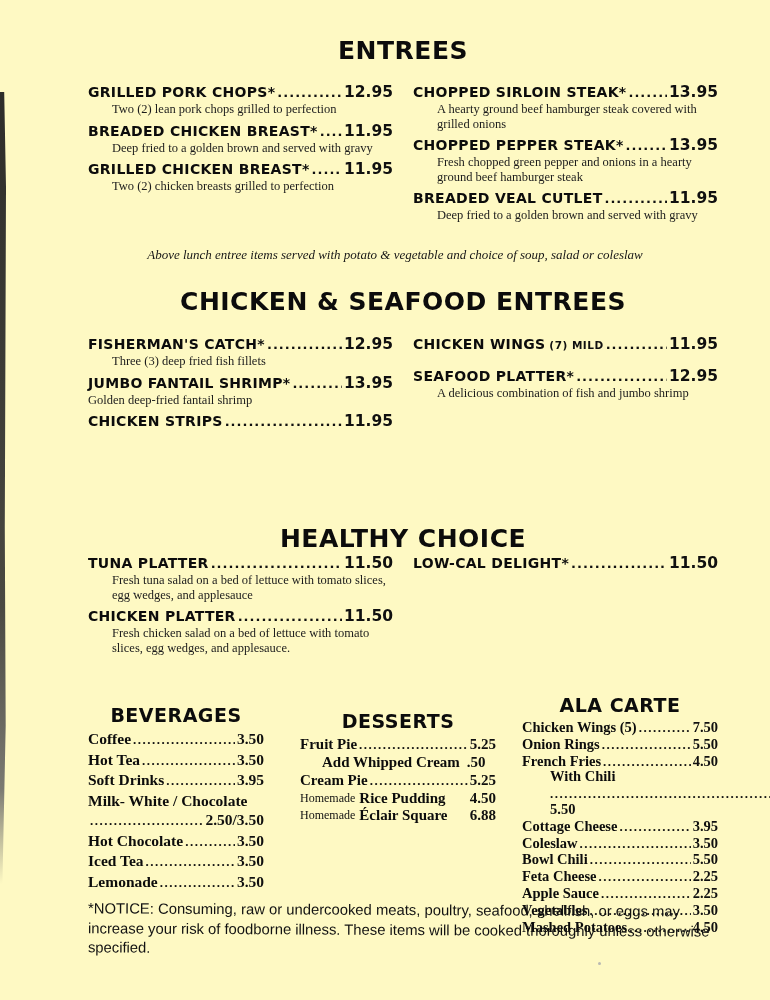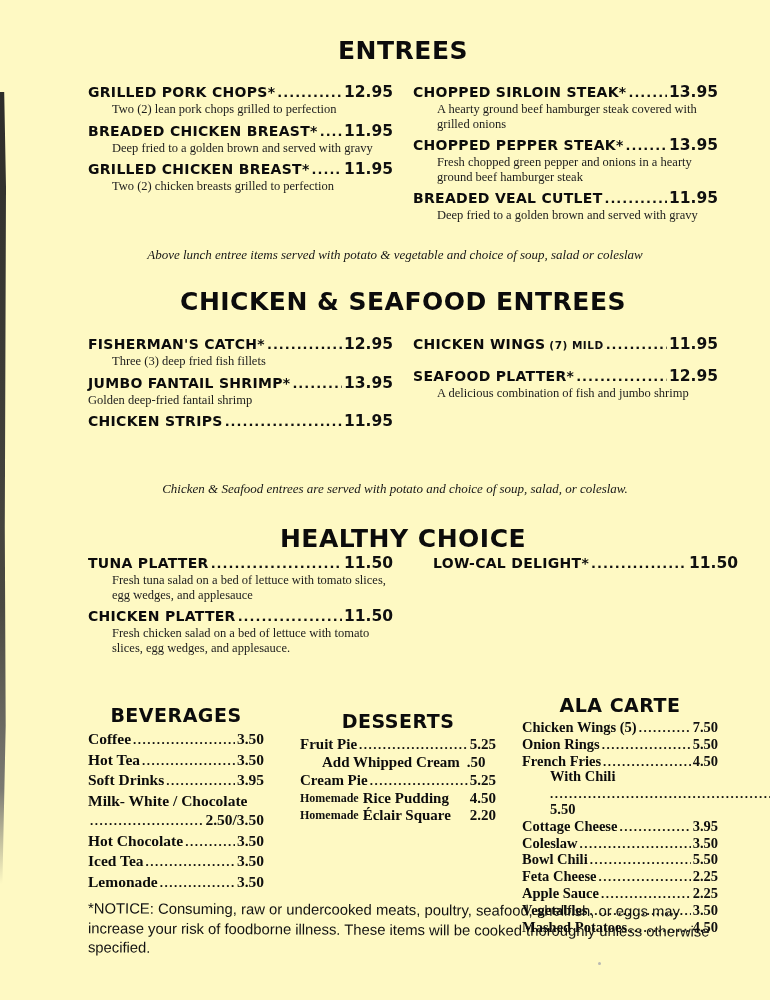--- a/index.html
+++ b/index.html
@@ -24,21 +24,21 @@
     text-align:center;font-size:25px;font-weight:bold;letter-spacing:.5px;
     font-family:"DejaVu Sans",sans-serif;color:#0c0c0c;
   }
   .t-entrees{top:36px;}
   .t-seafood{top:287px;}
   .t-healthy{top:524px;}
 
   .twocol{position:absolute;left:88px;width:630px;display:flex;}
   .pos-entrees{top:82px;}
   .pos-seafood{top:334px;}
-  .pos-healthy{top:553px;gap:20px;}
+  .pos-healthy{top:553px;}
   .col{width:305px;}
   .col + .col{margin-left:20px;}
 
   .mi{margin-bottom:3px;}
   .row{display:flex;align-items:baseline;}
   .nm{font-size:14px;font-weight:bold;letter-spacing:.3px;white-space:nowrap;color:#0c0c0c;}
   .sub{font-size:10.5px;font-weight:bold;margin-left:4px;white-space:nowrap;letter-spacing:.5px;}
   .dots{flex:1;overflow:hidden;white-space:nowrap;min-width:8px;margin:0 2px;}
   .dots::before{
     content:"....................................................................................................";
@@ -81,21 +81,21 @@
   .c-desserts .row{line-height:17.5px;align-items:center;}
   .c-desserts .nm{font-size:15px;}
   .c-desserts .pr{font-size:15px;}
   .c-alacarte{left:522px;top:694px;width:196px;}
   .c-alacarte .row{line-height:15.8px;}
   .c-alacarte .nm{font-size:14.5px;}
   .c-alacarte .pr{font-size:14.5px;}
   .indent{padding-left:26px;flex-direction:column;}
   .wc{padding-left:22px;}
   .wc .pr{margin-left:7px;}
-  .hm{font-size:12px;font-weight:bold;margin-right:4px;white-space:nowrap;}
+  .hm{font-size:12px;font-weight:normal;margin-right:4px;white-space:nowrap;}
 
   .notice{
     position:absolute;left:88px;top:901px;width:632px;margin:0;
     font-family:"Liberation Sans","DejaVu Sans",sans-serif;
     font-size:14.8px;line-height:19.5px;color:#121212;
     transform:rotate(0.3deg);
   }
 </style>
 </head>
 <body>
@@ -205,21 +205,20 @@
         <div class="row">
           <span class="nm">SEAFOOD PLATTER*</span>
           <span class="dots"></span>
           <span class="pr">12.95</span>
         </div>
         <div class="desc">A delicious combination of fish and jumbo shrimp</div>
       </div>
     </div>
   </div>
 
-  <p class="menu-note n-seafood">Chicken &amp; Seafood entrees are served with potato and choice of soup, salad, or coleslaw.</p>
 
   <h1 class="sec-title t-healthy">HEALTHY CHOICE</h1>
 
   <div class="twocol pos-healthy">
     <div class="col">
       <div class="mi">
         <div class="row">
           <span class="nm">TUNA PLATTER</span>
           <span class="dots"></span>
           <span class="pr">11.50</span>
@@ -308,21 +307,21 @@
     <div class="row">
       <span class="hm">Homemade</span>
       <span class="nm">Rice Pudding</span>
       <span class="fill"></span>
       <span class="pr">4.50</span>
     </div>
     <div class="row">
       <span class="hm">Homemade</span>
       <span class="nm">Éclair Square</span>
       <span class="fill"></span>
-      <span class="pr">2.20</span>
+      <span class="pr">6.88</span>
     </div>
   </div>
 
   <div class="bcol c-alacarte">
     <h2>ALA CARTE</h2>
     <div class="row">
       <span class="nm">Chicken Wings (5)</span>
       <span class="dots"></span>
       <span class="pr">7.50</span>
     </div>

